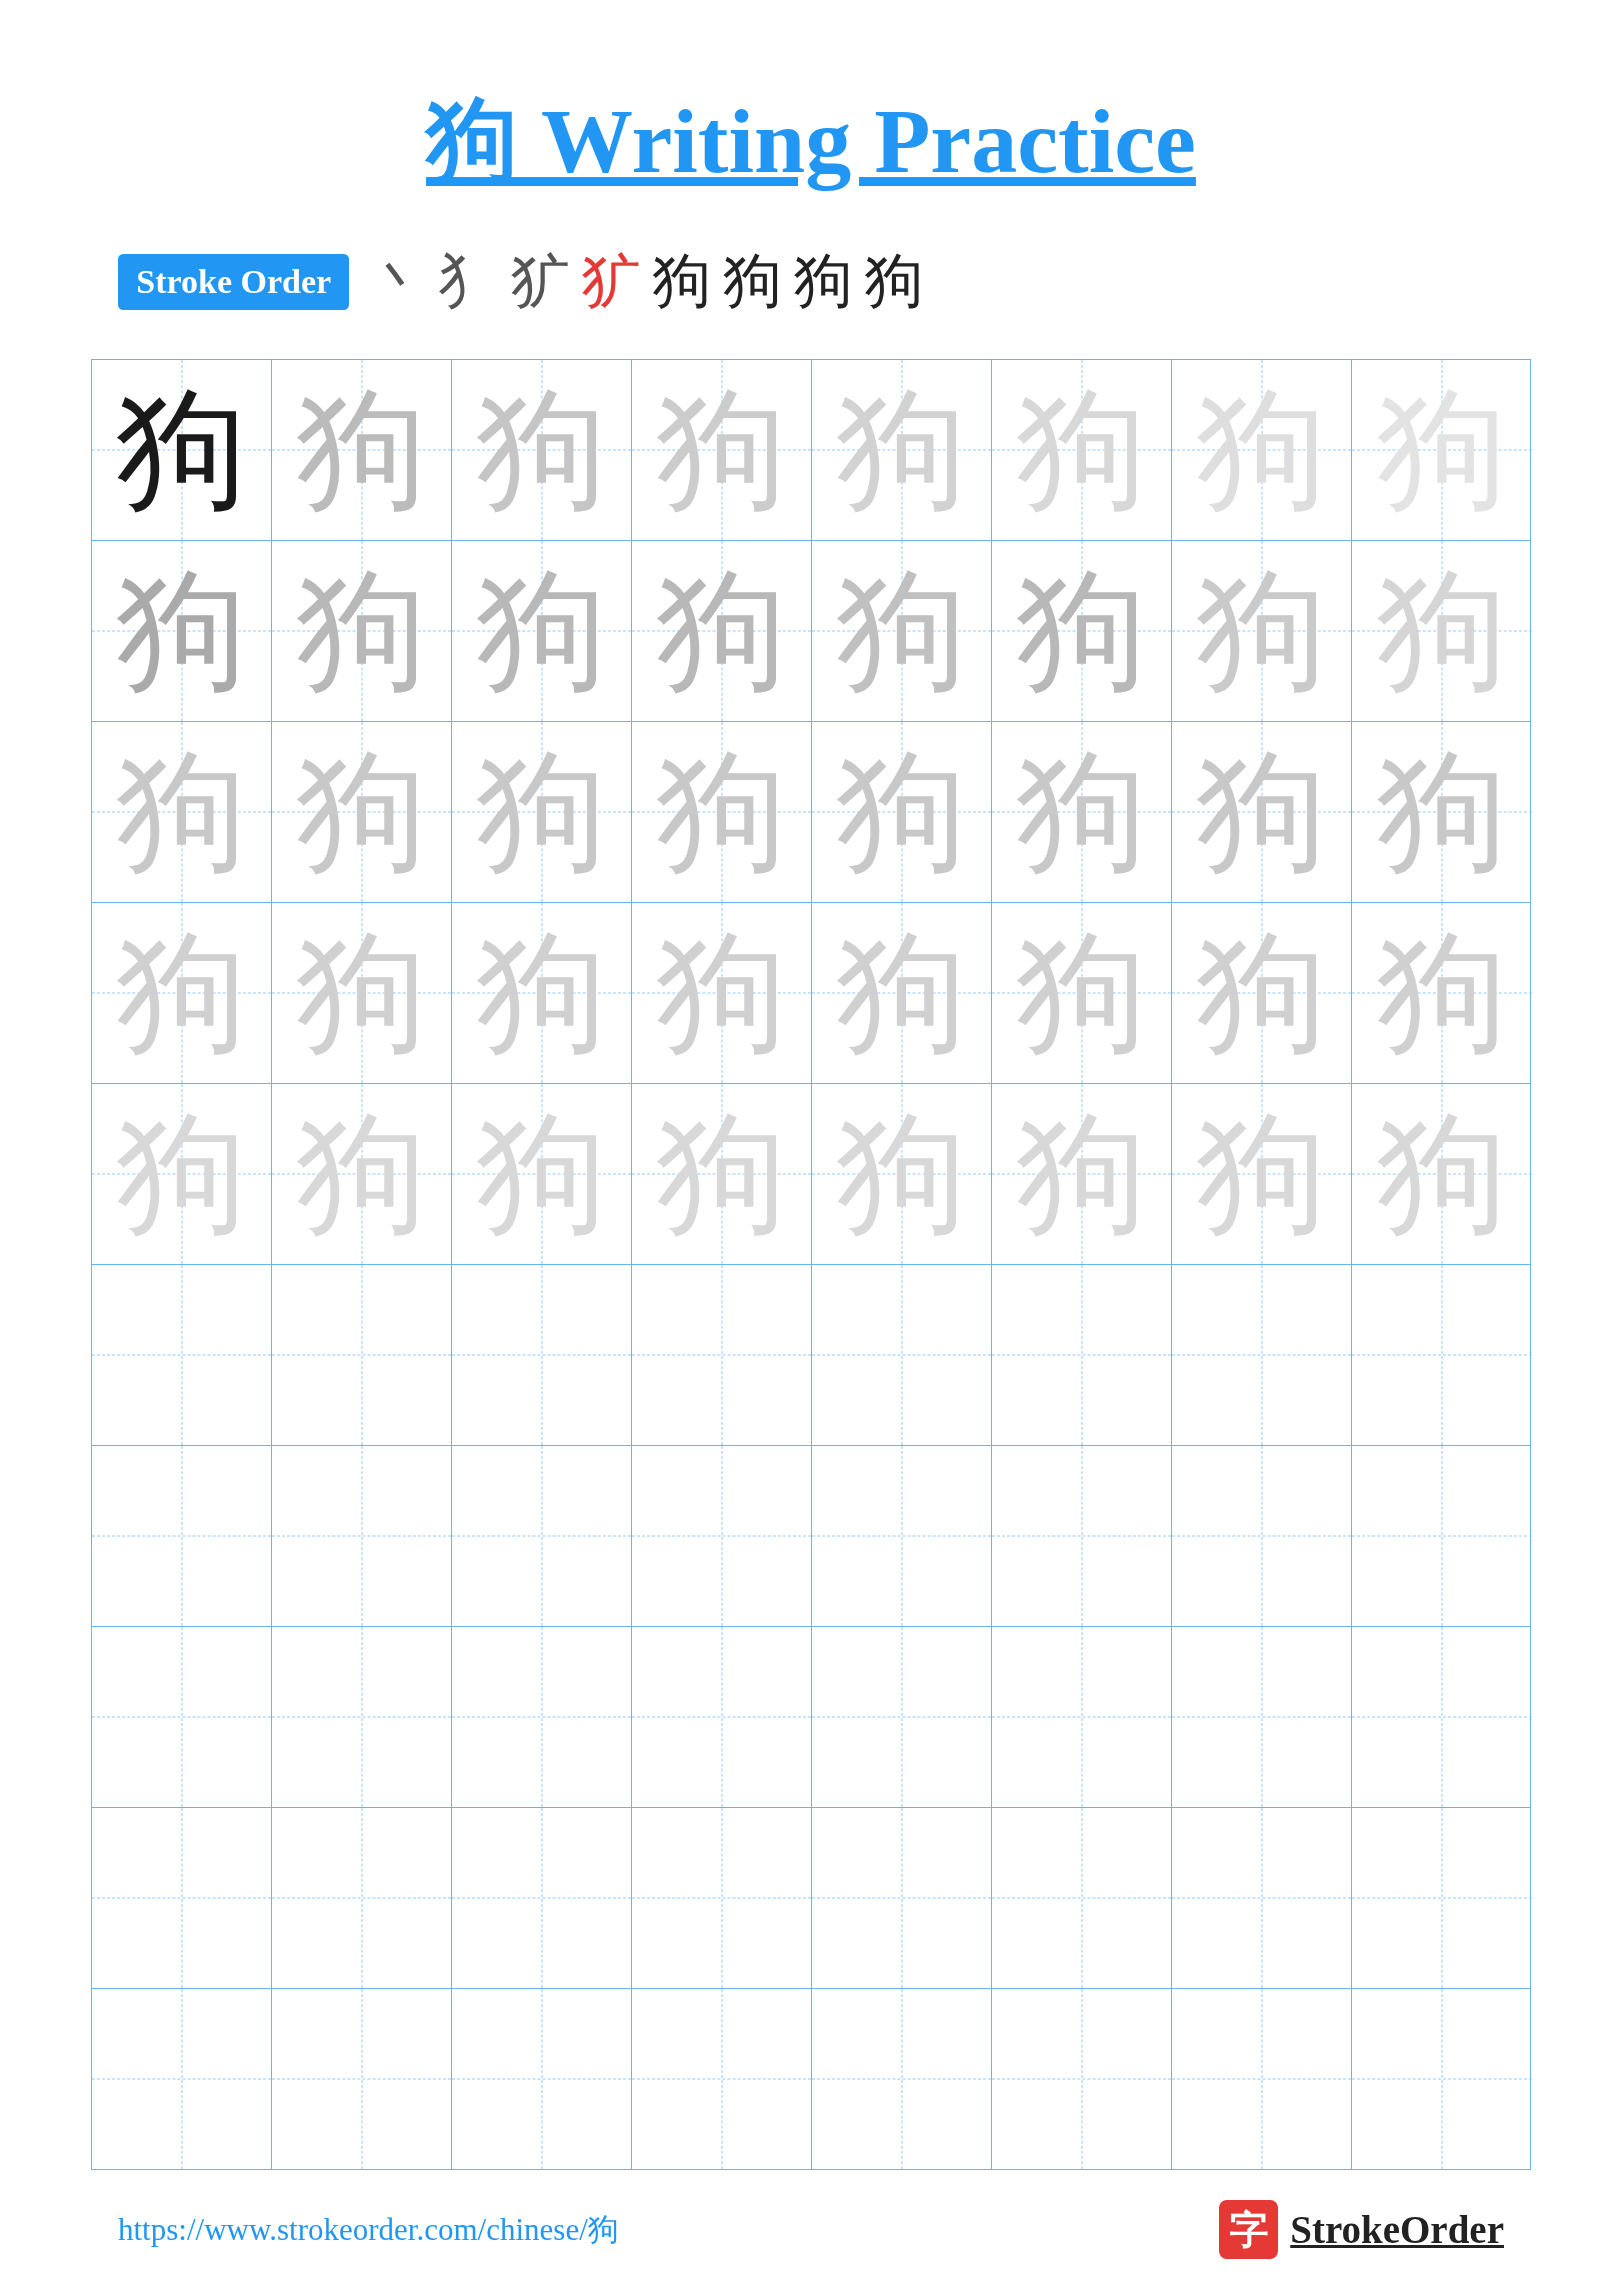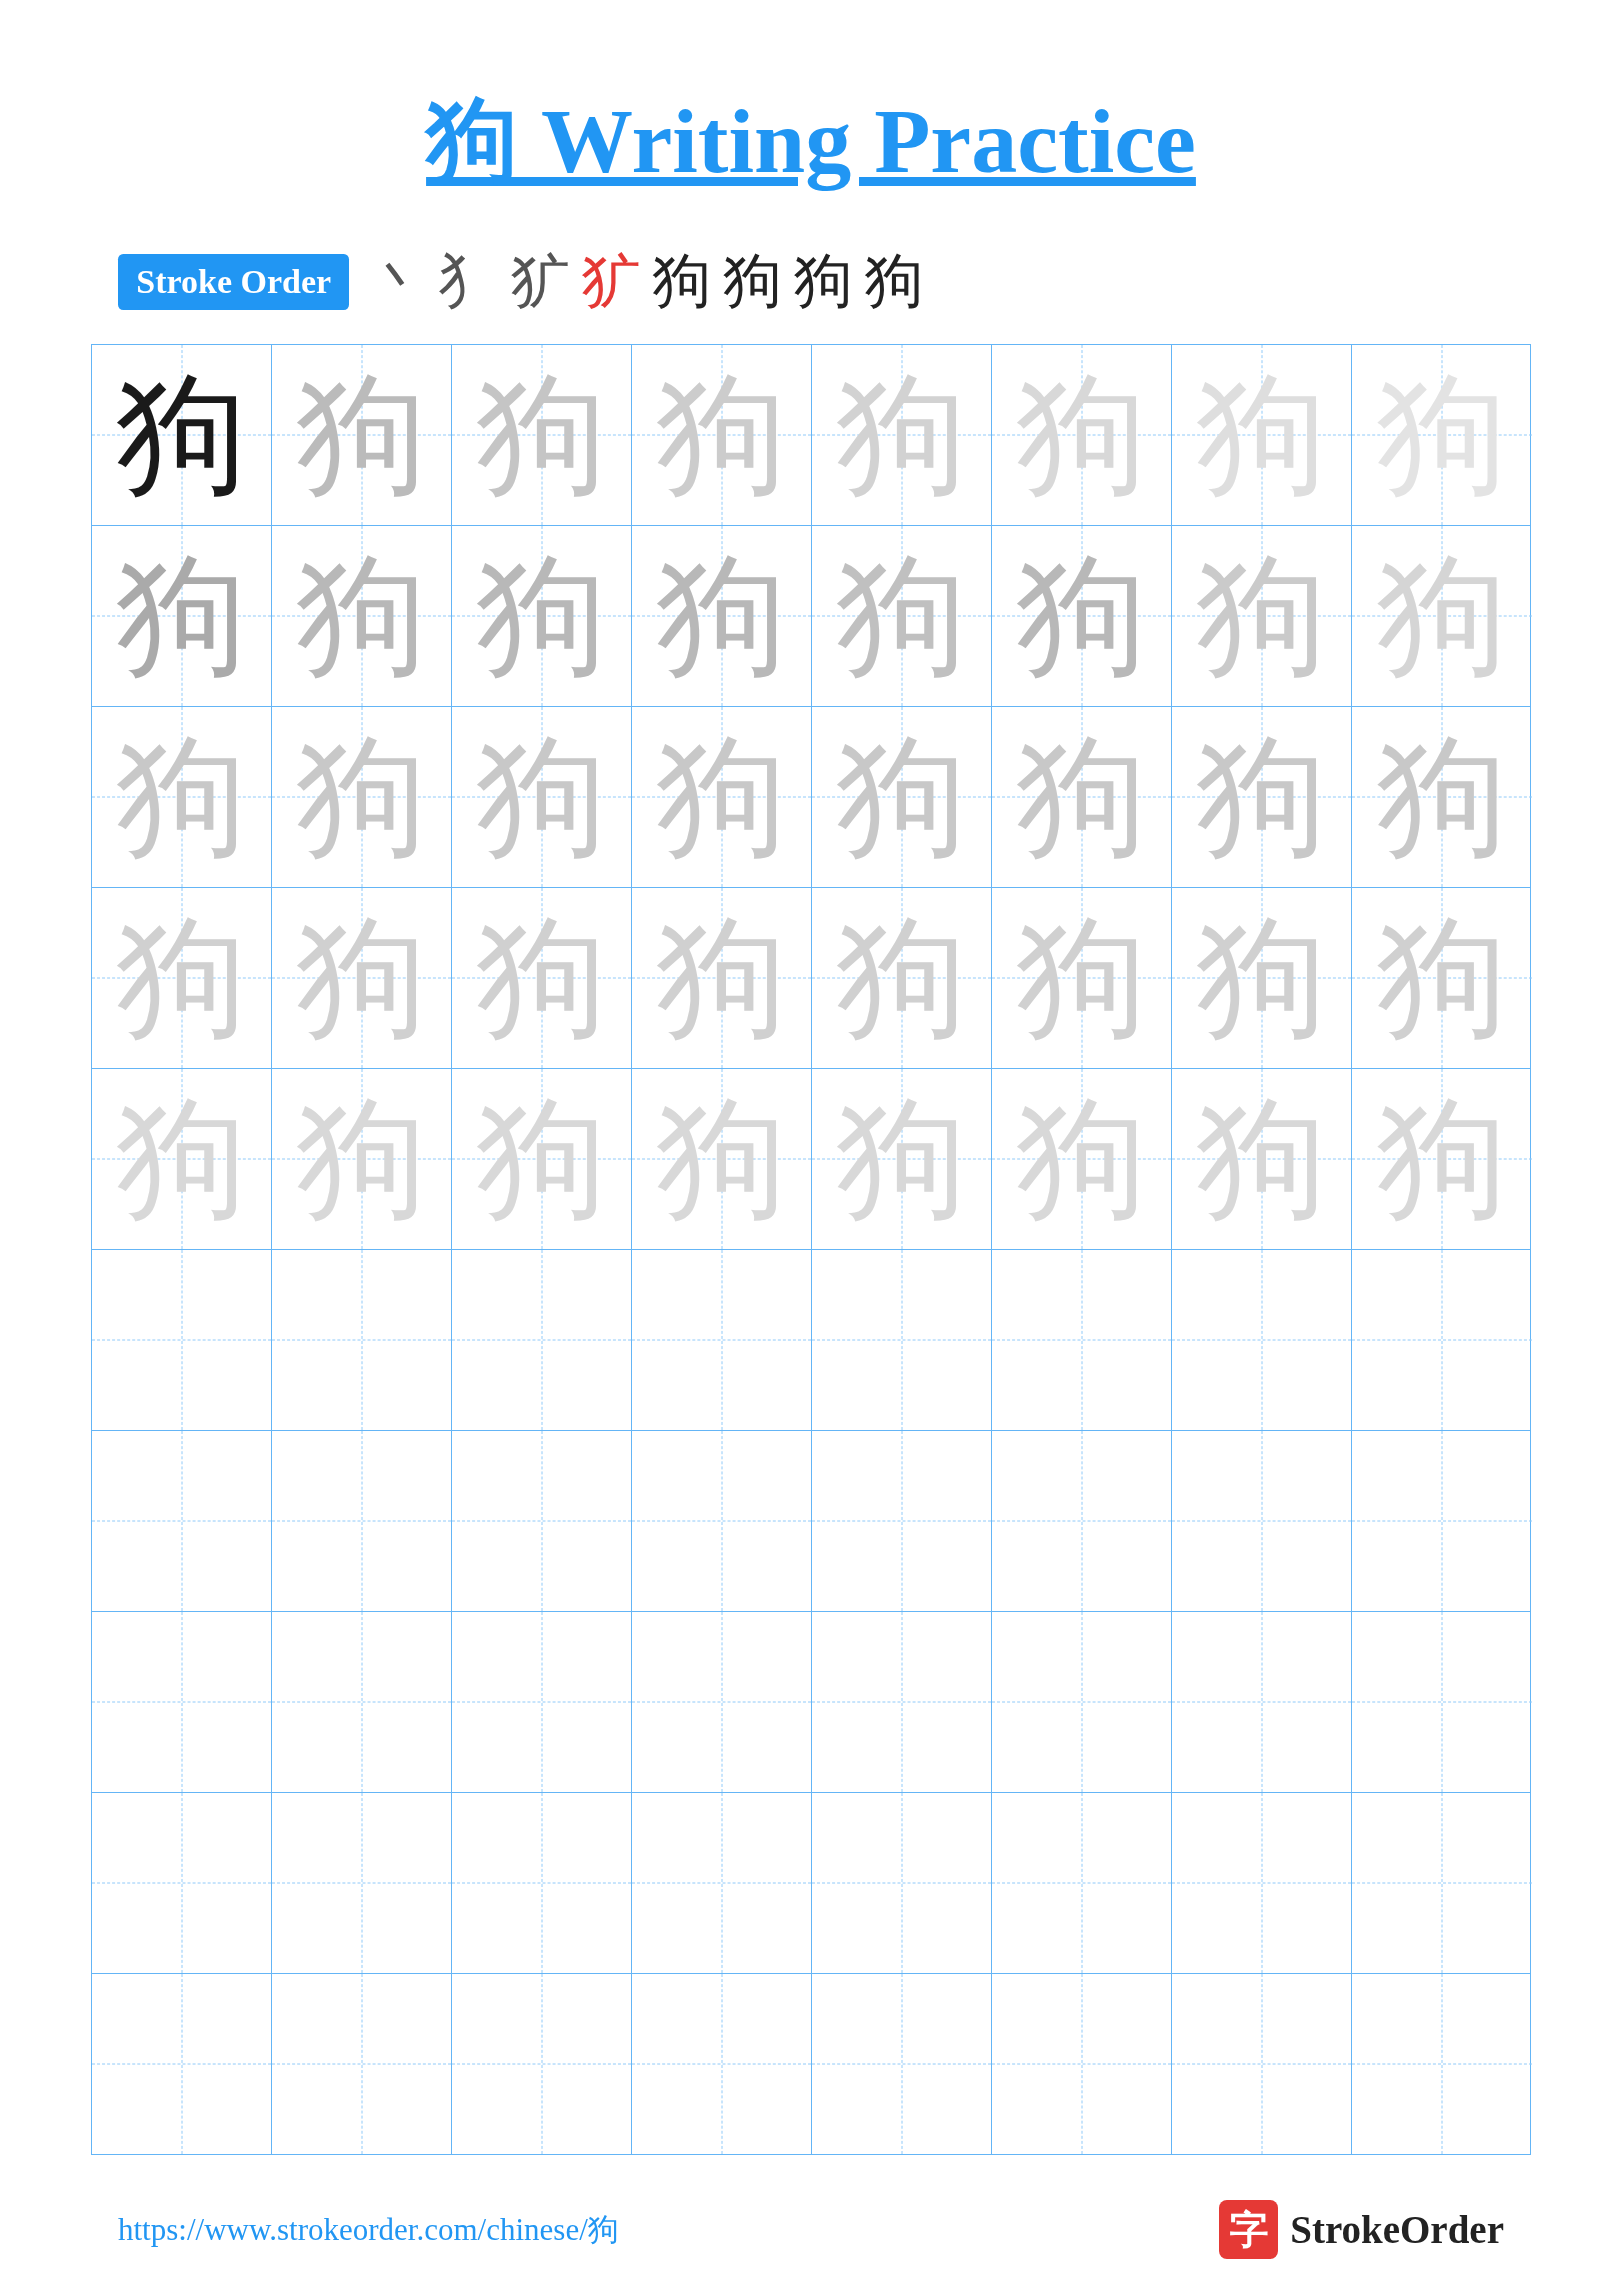--- a/index.html
+++ b/index.html
@@ -23,21 +23,21 @@
       font-size: 92px;
       font-weight: bold;
       color: #2196F3;
       text-decoration: underline;
     }
 
     .stroke-order-row {
       display: flex;
       align-items: center;
       padding-left: 118px;
-      margin-bottom: 22px;
+      margin-bottom: 37px;
       gap: 19.6px;
     }
 
     .stroke-order-badge {
       background: #2196F3;
       color: white;
       font-size: 34px;
       font-weight: bold;
       padding: 9.2px 18.3px;
       border-radius: 5.2px;
@@ -181,20 +181,21 @@
       justify-content: center;
       color: white;
       font-size: 39px;
       font-weight: bold;
     }
 
     .logo-text {
       font-size: 39px;
       font-weight: bold;
       color: #222;
+      text-decoration: underline;
     }
   </style>
 </head>
 <body>
 
 <div class="page-title">
   <span>狗 Writing Practice</span>
 </div>
 
 <div class="stroke-order-row">

